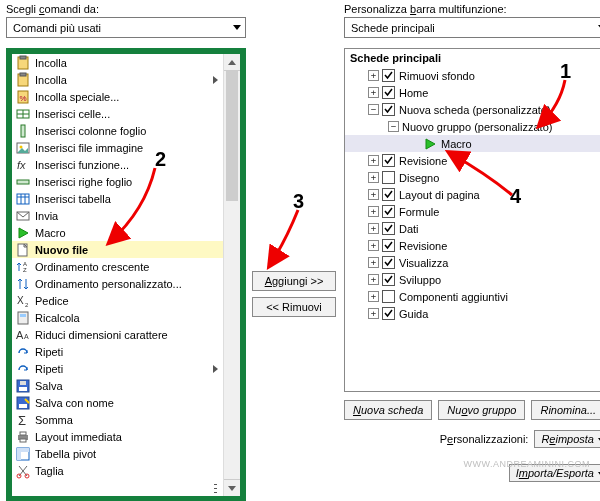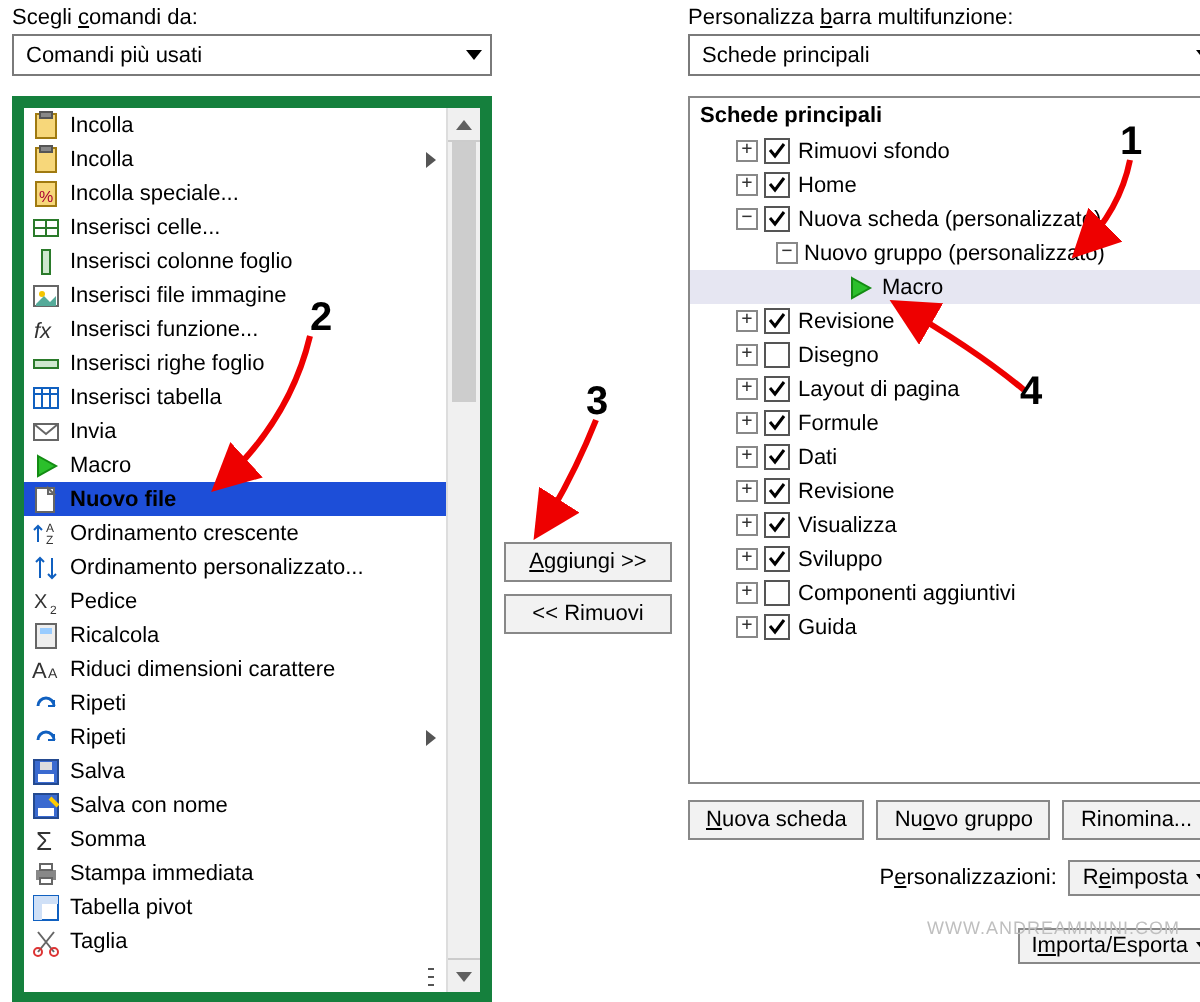--- a/index.html
+++ b/index.html
@@ -92,21 +92,21 @@
   .sb-arrow-up { border-bottom:5px solid #606060; }
   .sb-arrow-down { border-top:5px solid #606060; }
 
   .cmd-row {
     display:flex;
     align-items:center;
     height:17.0px;
     padding-left:3px;
     white-space:nowrap;
   }
-  .cmd-row.selected { background:#1d4ed8; }
+  .cmd-row.selected { background:#fef9c3; }
   .icon {
     width:16px;height:16px;
     margin-right:4px;
     flex:0 0 16px;
   }
   .sep-dots {
     position:absolute;
     bottom:2px; right:20px;
     height:12px; width:10px;
     display:flex;flex-direction:column;justify-content:space-around;align-items:center;
@@ -167,20 +167,21 @@
   .ind2 { padding-left:40px; }
   .ind3 { padding-left:60px; }
   .tree-row.selected { background:#e6e6f2; }
 
   .btn {
     border:1px solid #888;
     background:#f2f2f2;
     font-size:11px;
     padding:3px 8px;
     cursor:pointer;
+    font-style:italic;
   }
   .btn.small { padding:2px 6px; }
   .small-arrow {
     display:inline-block;
     width:0;height:0;
     border-left:3px solid transparent;
     border-right:3px solid transparent;
     border-top:4px solid #000;
     margin-left:4px;
     vertical-align:middle;
@@ -380,21 +381,21 @@
               <text x="3" y="13" font-size="13" fill="#333">Σ</text>
             </svg></span>
           <span>Somma</span>
         </div>
         <div class="cmd-row">
           <span class="icon"><svg width="16" height="16" viewBox="0 0 16 16">
               <rect x="3" y="6" width="10" height="5" fill="#888"></rect>
               <rect x="5" y="3" width="6" height="3" fill="#fff" stroke="#666"></rect>
               <rect x="5" y="10" width="6" height="3" fill="#fff" stroke="#666"></rect>
             </svg></span>
-          <span>Stampa immediata</span>
+          <span>Layout immediata</span>
         </div>
         <div class="cmd-row">
           <span class="icon"><svg width="16" height="16" viewBox="0 0 16 16">
               <rect x="2" y="2" width="12" height="12" fill="#fff" stroke="#1060c0"></rect>
               <rect x="2" y="2" width="4" height="12" fill="#cfe0f7"></rect>
               <rect x="2" y="2" width="12" height="4" fill="#cfe0f7"></rect>
             </svg></span>
           <span>Tabella pivot</span>
         </div>
         <div class="cmd-row">

